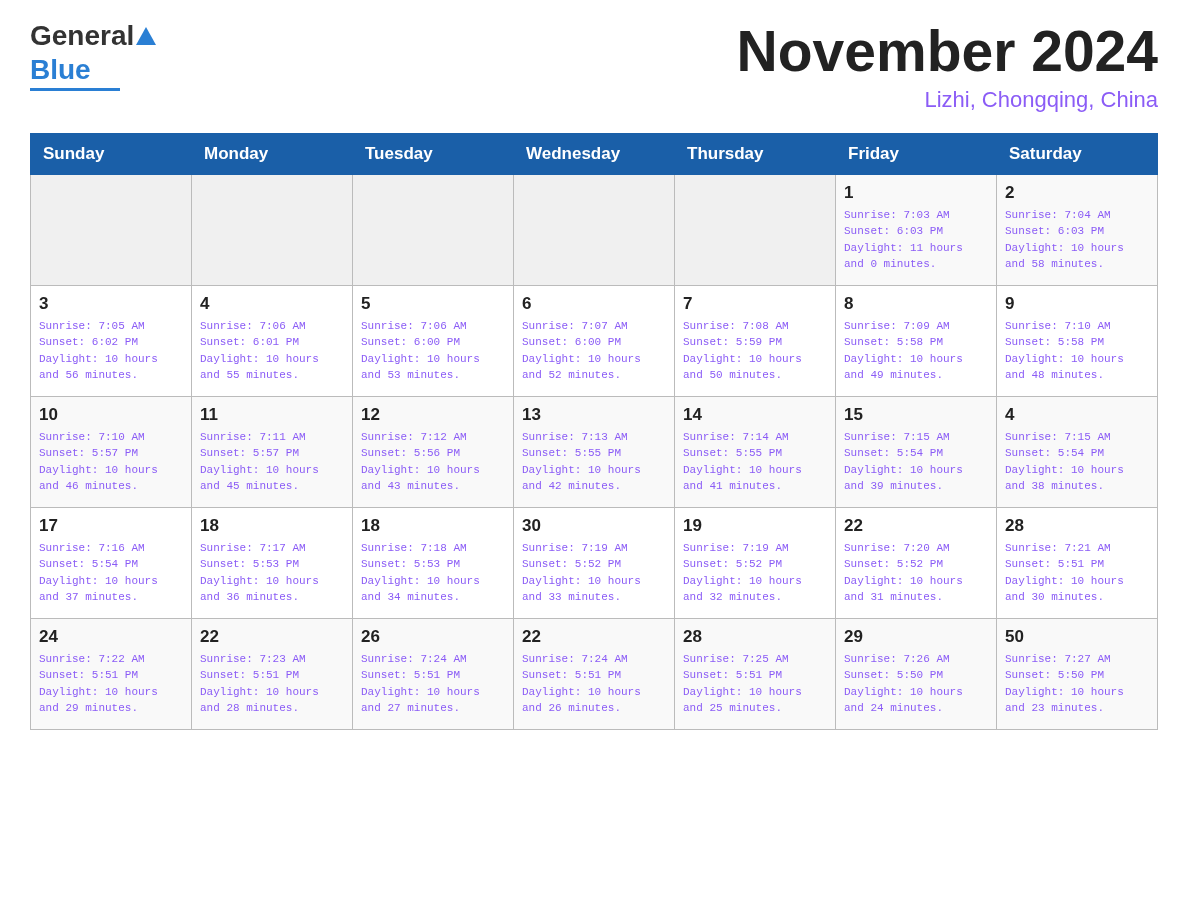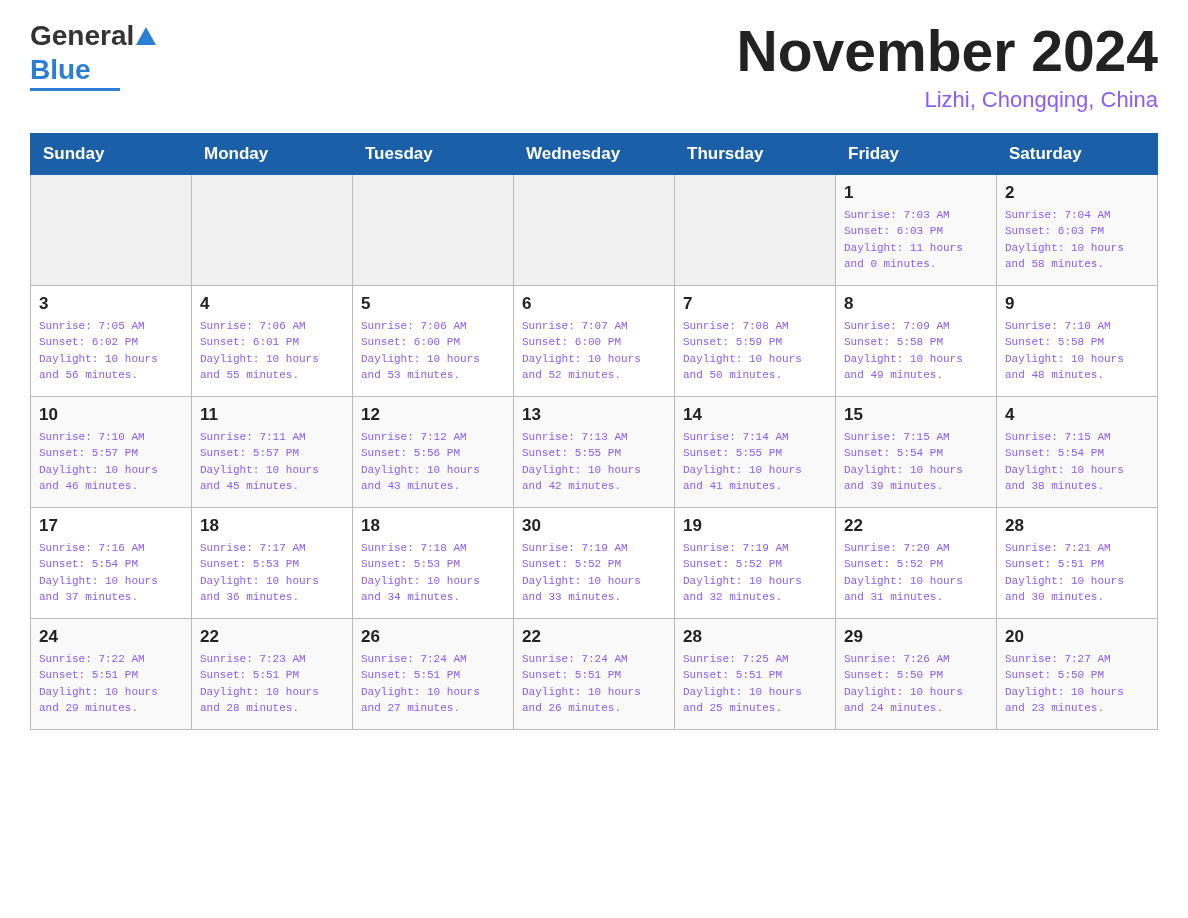--- a/index.html
+++ b/index.html
@@ -264,18 +264,18 @@
         </td>
         <td>
           <div class="day-number">28</div>
           <div class="day-info">Sunrise: 7:25 AM<br>Sunset: 5:51 PM<br>Daylight: 10 hours and 25 minutes.</div>
         </td>
         <td>
           <div class="day-number">29</div>
           <div class="day-info">Sunrise: 7:26 AM<br>Sunset: 5:50 PM<br>Daylight: 10 hours and 24 minutes.</div>
         </td>
         <td>
-          <div class="day-number">20</div>
+          <div class="day-number">50</div>
           <div class="day-info">Sunrise: 7:27 AM<br>Sunset: 5:50 PM<br>Daylight: 10 hours and 23 minutes.</div>
         </td>
       </tr>
     </tbody>
 </table>
 
 </body></html>

